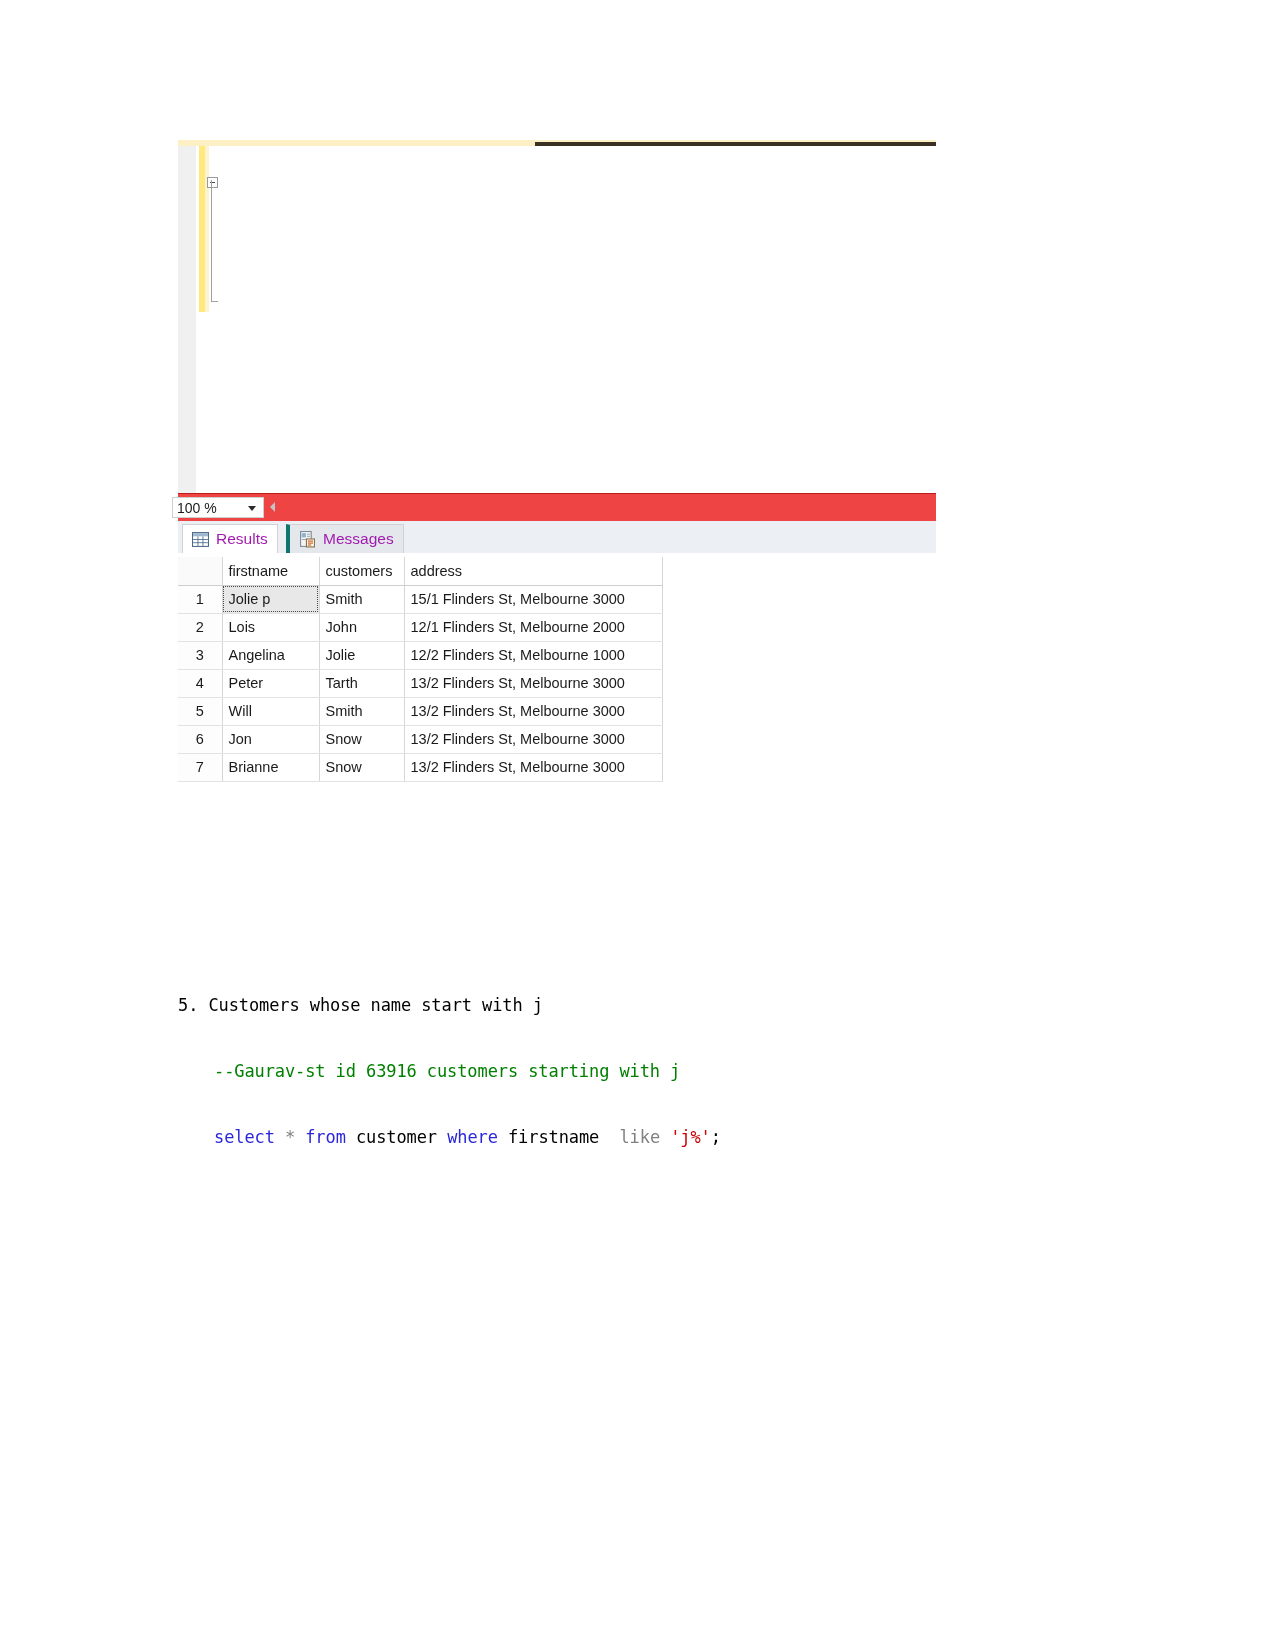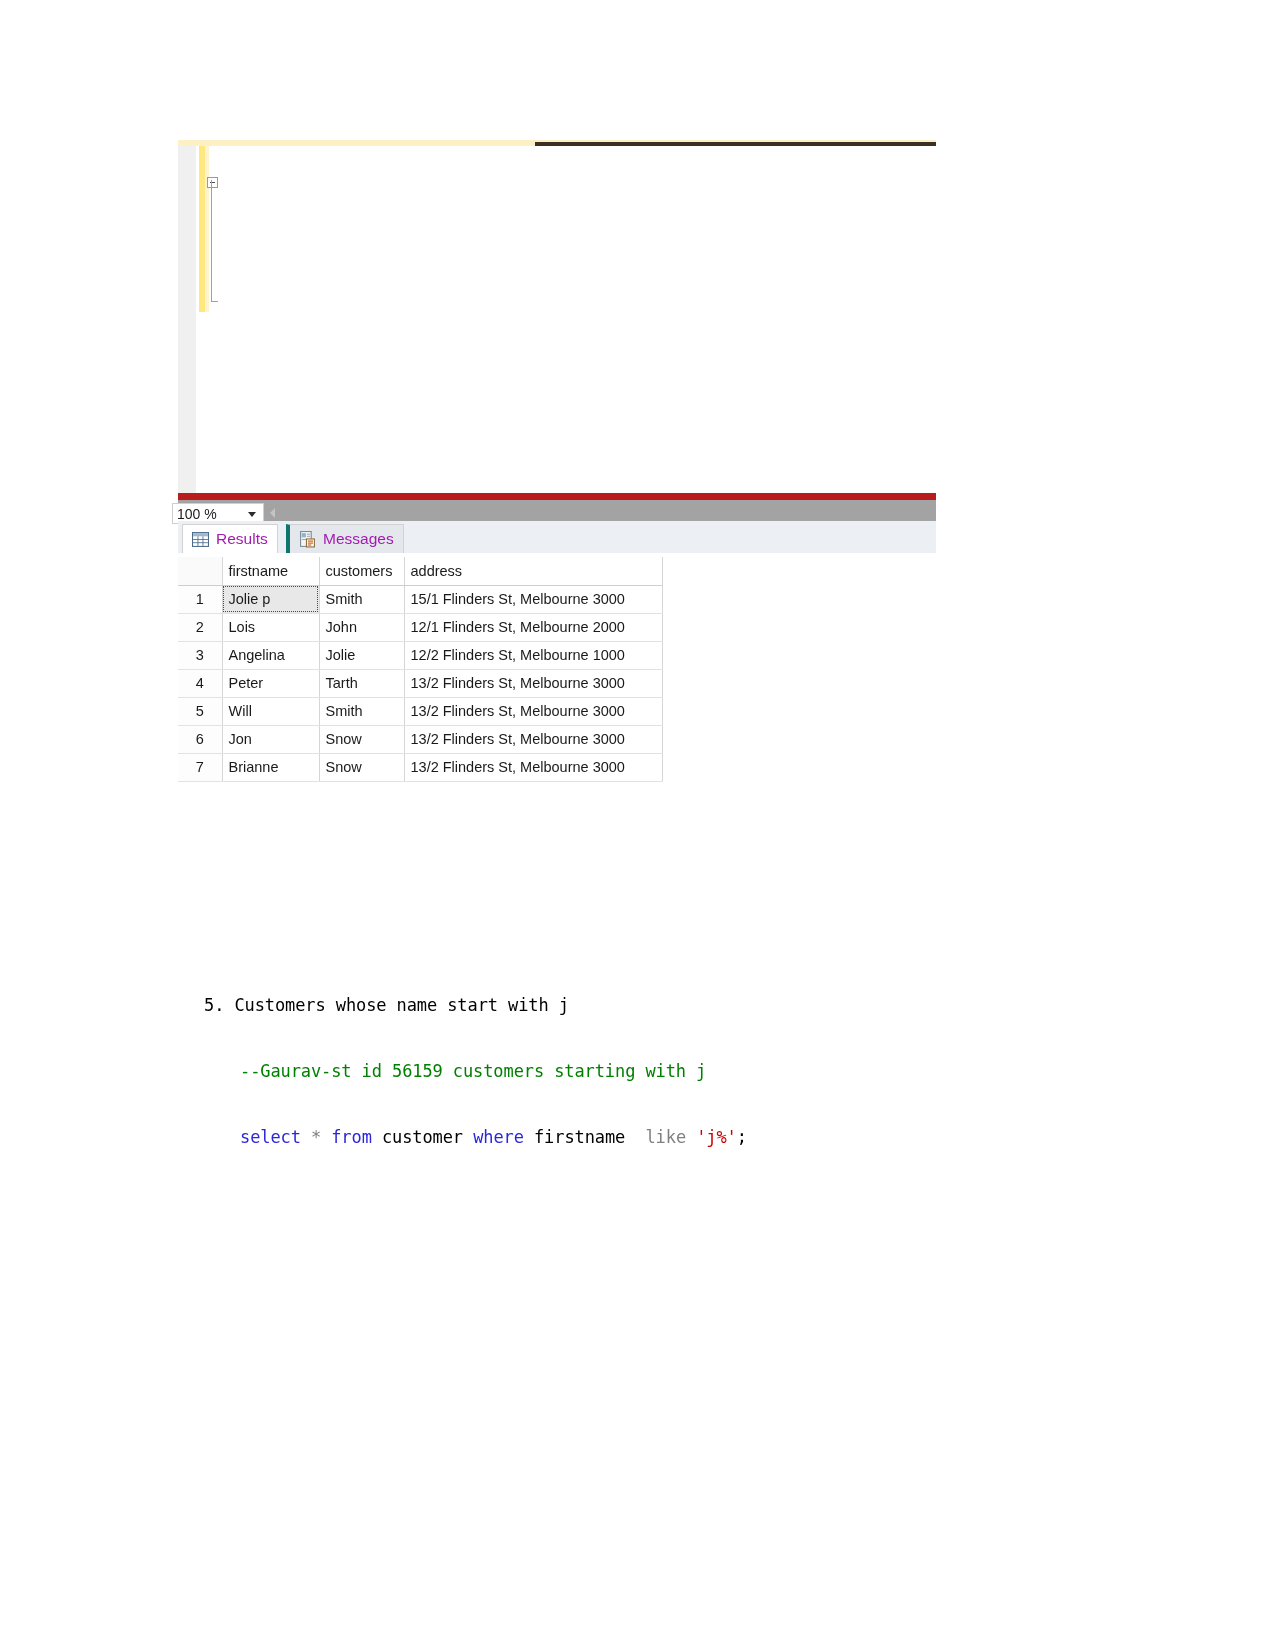--- a/index.html
+++ b/index.html
@@ -114,22 +114,22 @@
     background: #000;
     vertical-align: -3px;
     margin-left: 0px;
   }
 
   
   .zoombar {
     position: absolute;
     left: 0; top: 353px;
     width: 758px; height: 28px;
-    background: #a3a3a3;
-    border-top: 7px solid #b91c1c;
+    background: #ef4444;
+    border-top: 1px solid #b91c1c;
     box-sizing: border-box;
   }
   .zoom-combo {
     position: absolute;
     left: -6px; top: 3px;
     width: 92px; height: 21px;
     background: #ffffff;
     border: 1px solid #cfcfcf;
     box-sizing: border-box;
   }
@@ -235,21 +235,20 @@
   #doc-block {
     position: absolute;
     left: 178px;
     top: 950px;
     width: 900px;
     font-family: "DejaVu Sans Mono", "Liberation Mono", monospace;
     font-size: 17px;
     line-height: 22px;
     white-space: pre;
     letter-spacing: -0.1px;
-    margin-left: 26px;
   }
   .doc-line { height: 22px; }
   .doc-indent { padding-left: 36px; }
 </style>
 </head>
 <body>
 
 <div id="ssms-screenshot">
 
   <div class="editor-wrap">
@@ -350,15 +349,15 @@
         <td class="col-fn">Brianne</td>
         <td class="col-ln">Snow</td>
         <td class="col-ad">13/2 Flinders St, Melbourne 3000</td>
       </tr>
     </tbody>
   </table>
 </div>
 
 <div id="doc-block">
   <div class="doc-line">5. Customers whose name start with j</div>
-  <div class="doc-line doc-indent"><span class="tok-comment">--Gaurav-st id 56159 customers starting with j</span></div>
+  <div class="doc-line doc-indent"><span class="tok-comment">--Gaurav-st id 63916 customers starting with j</span></div>
   <div class="doc-line doc-indent"><span class="tok-kw">select</span><span class="tok-plain"> </span><span class="tok-gray">*</span><span class="tok-plain"> </span><span class="tok-kw">from</span><span class="tok-plain"> </span><span class="tok-plain">customer</span><span class="tok-plain"> </span><span class="tok-kw">where</span><span class="tok-plain"> </span><span class="tok-plain">firstname</span><span class="tok-plain">  </span><span class="tok-gray">like</span><span class="tok-plain"> </span><span class="tok-str">'j%'</span><span class="tok-plain">;</span></div>
 </div>
 
 </body></html>

